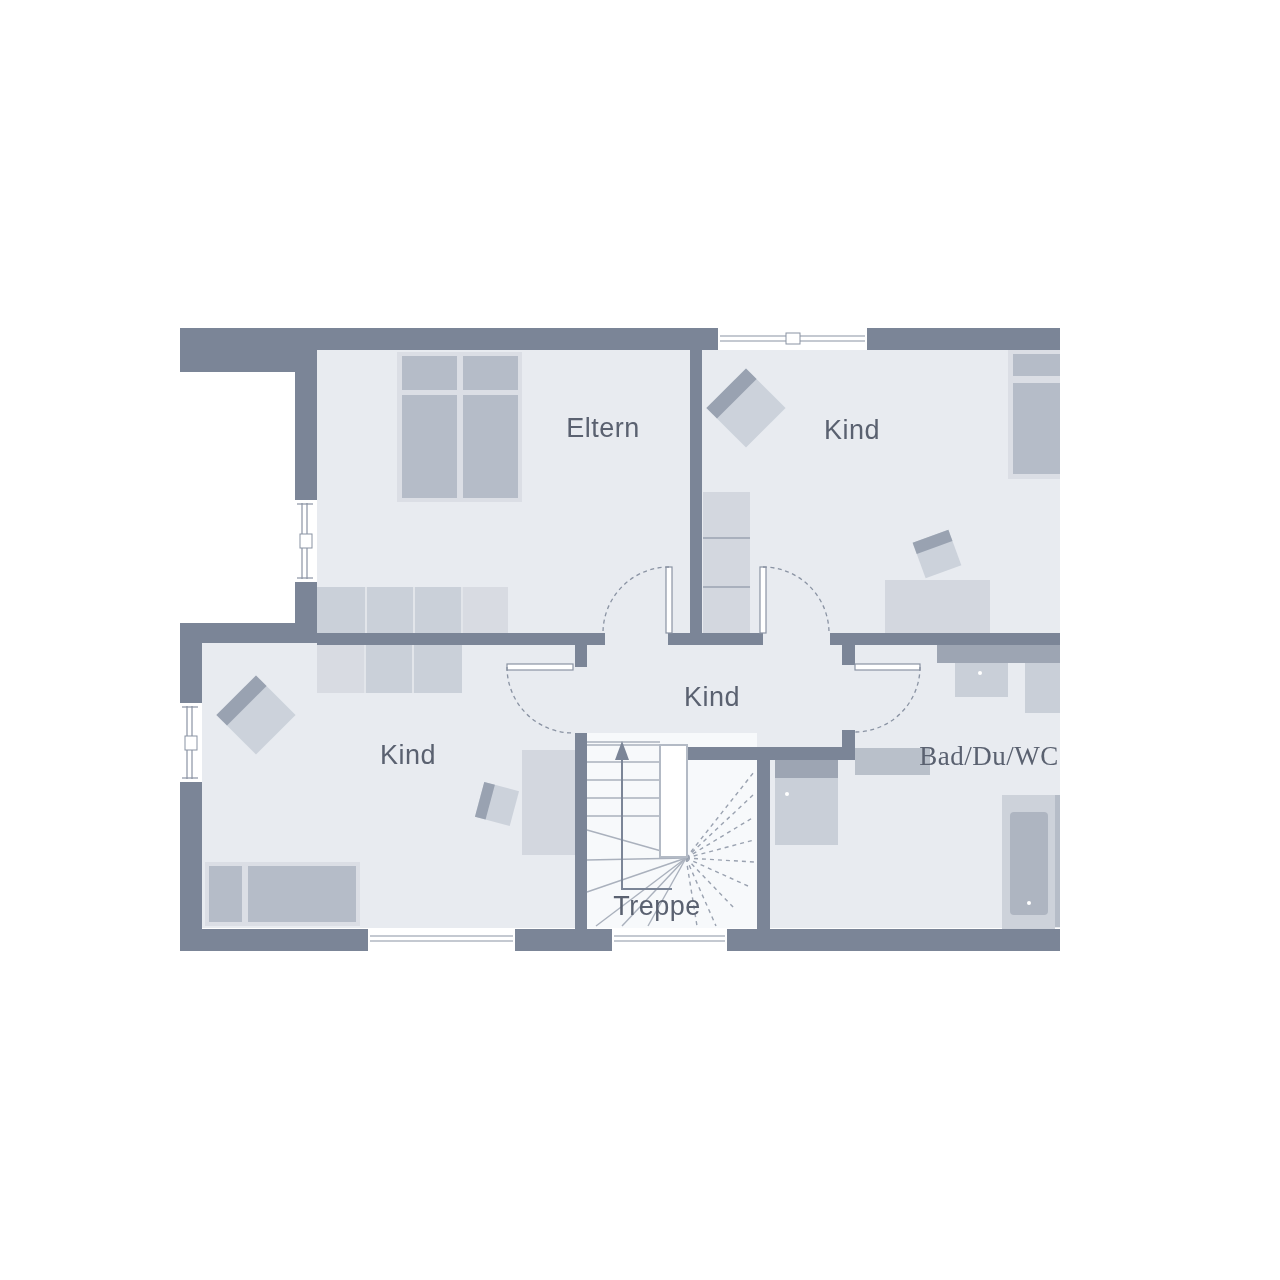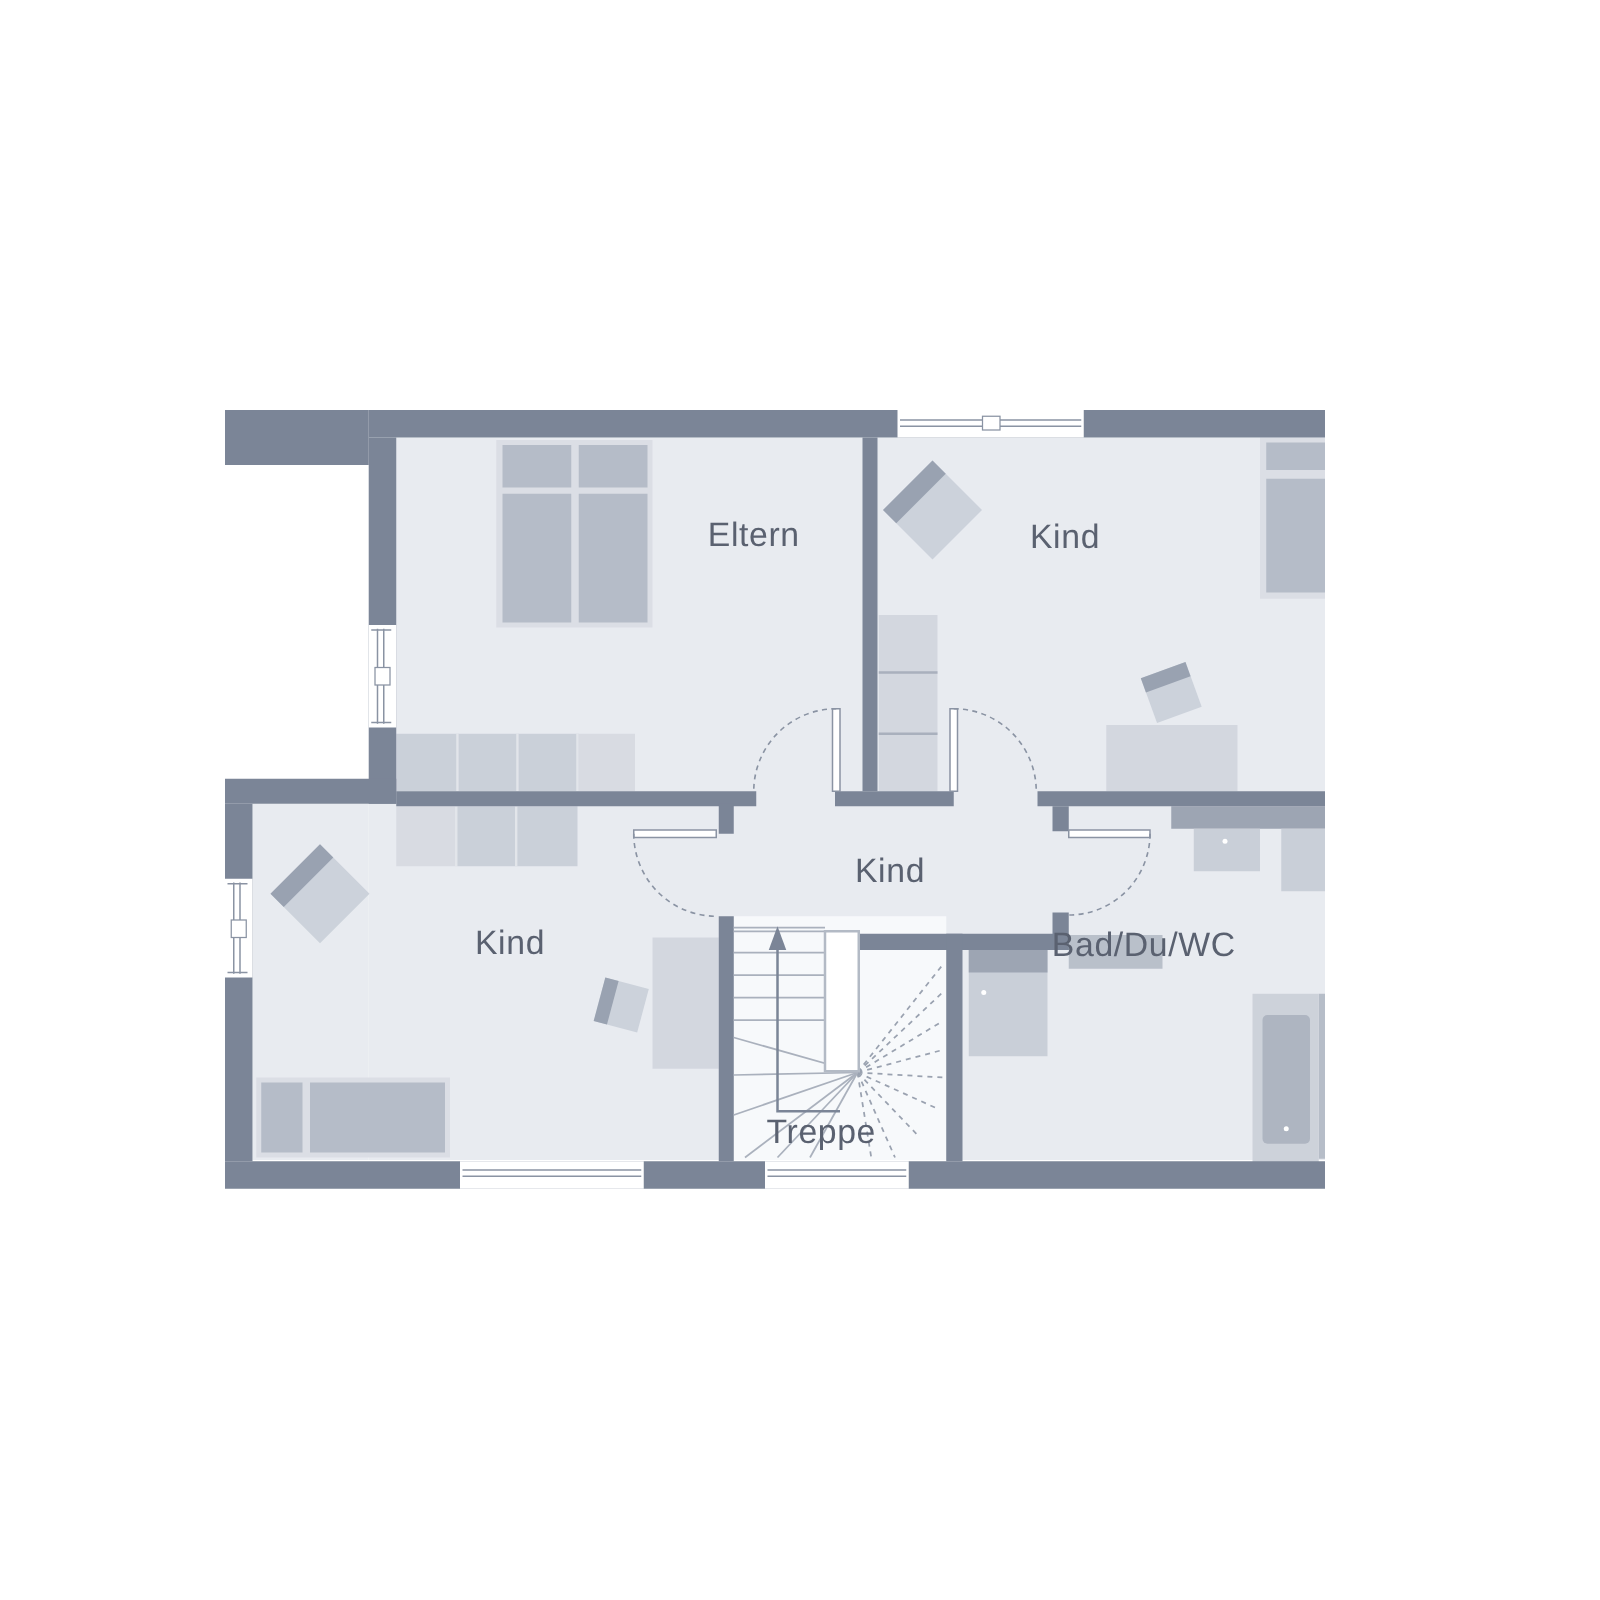--- a/index.html
+++ b/index.html
@@ -218,16 +218,16 @@
       <path d="M 763 567 A 66 66 0 0 1 829 633"></path>
       <path d="M 507 667 A 66 66 0 0 0 573 733"></path>
       <path d="M 920 667 A 65 65 0 0 1 855 732"></path>
     </g>
   </svg>
 
   <div class="room-label" style="left:603px;top:428px;">Eltern</div>
   <div class="room-label" style="left:852px;top:430px;">Kind</div>
   <div class="room-label" style="left:408px;top:755px;">Kind</div>
   <div class="room-label" style="left:712px;top:697px;">Kind</div>
-  <div class="room-label" style="left:915px;top:756px;">Bad/Du/WC</div>
+  <div class="room-label" style="left:989px;top:756px;font-family:Liberation Serif, serif;">Bad/Du/WC</div>
   <div class="room-label" style="left:638px;top:906px;margin-left:19px;">Treppe</div>
 
 </div>
 
 </body></html>

